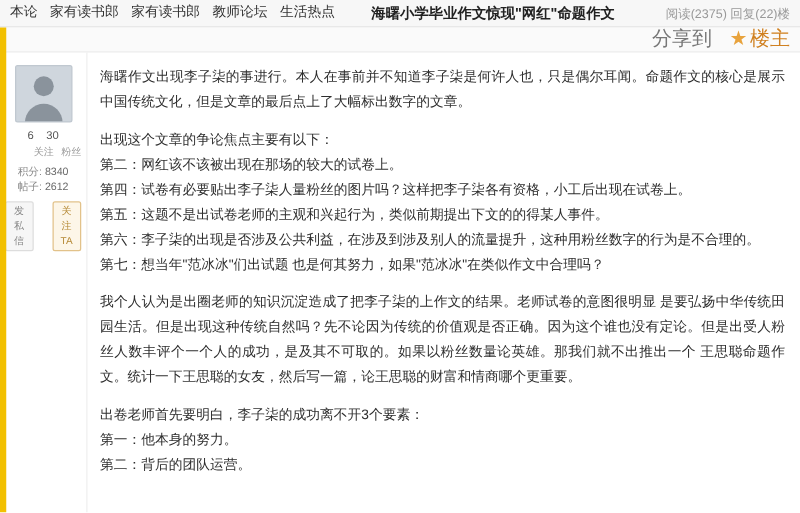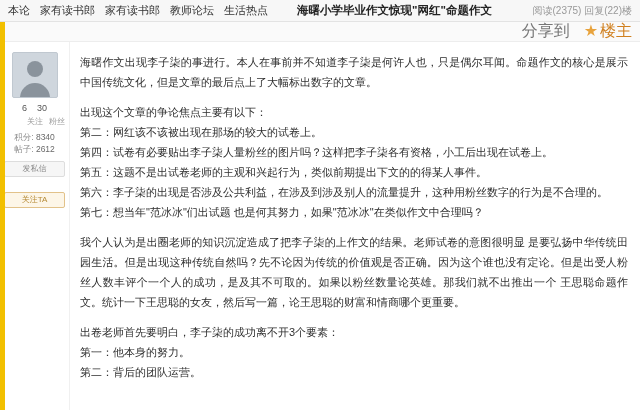--- a/index.html
+++ b/index.html
@@ -130,21 +130,20 @@
     color: #9a9a9a;
     margin-bottom: 3px;
   }
   .kv { font-size: 8.5px; color: #8a8a8a; }
   .kv .v { color: #6a6a6a; }
   .btnrow {
     margin-top: 5px;
     display: flex;
     justify-content: center;
     gap: 15px;
-    flex-direction: column;
   }
   .btn-sm {
     font-size: 8px;
     padding: 1px 4px;
     border: 1px solid #ddd;
     background: #f6f6f6;
     color: #888;
     border-radius: 2px;
     cursor: pointer;
     line-height: 12px;

